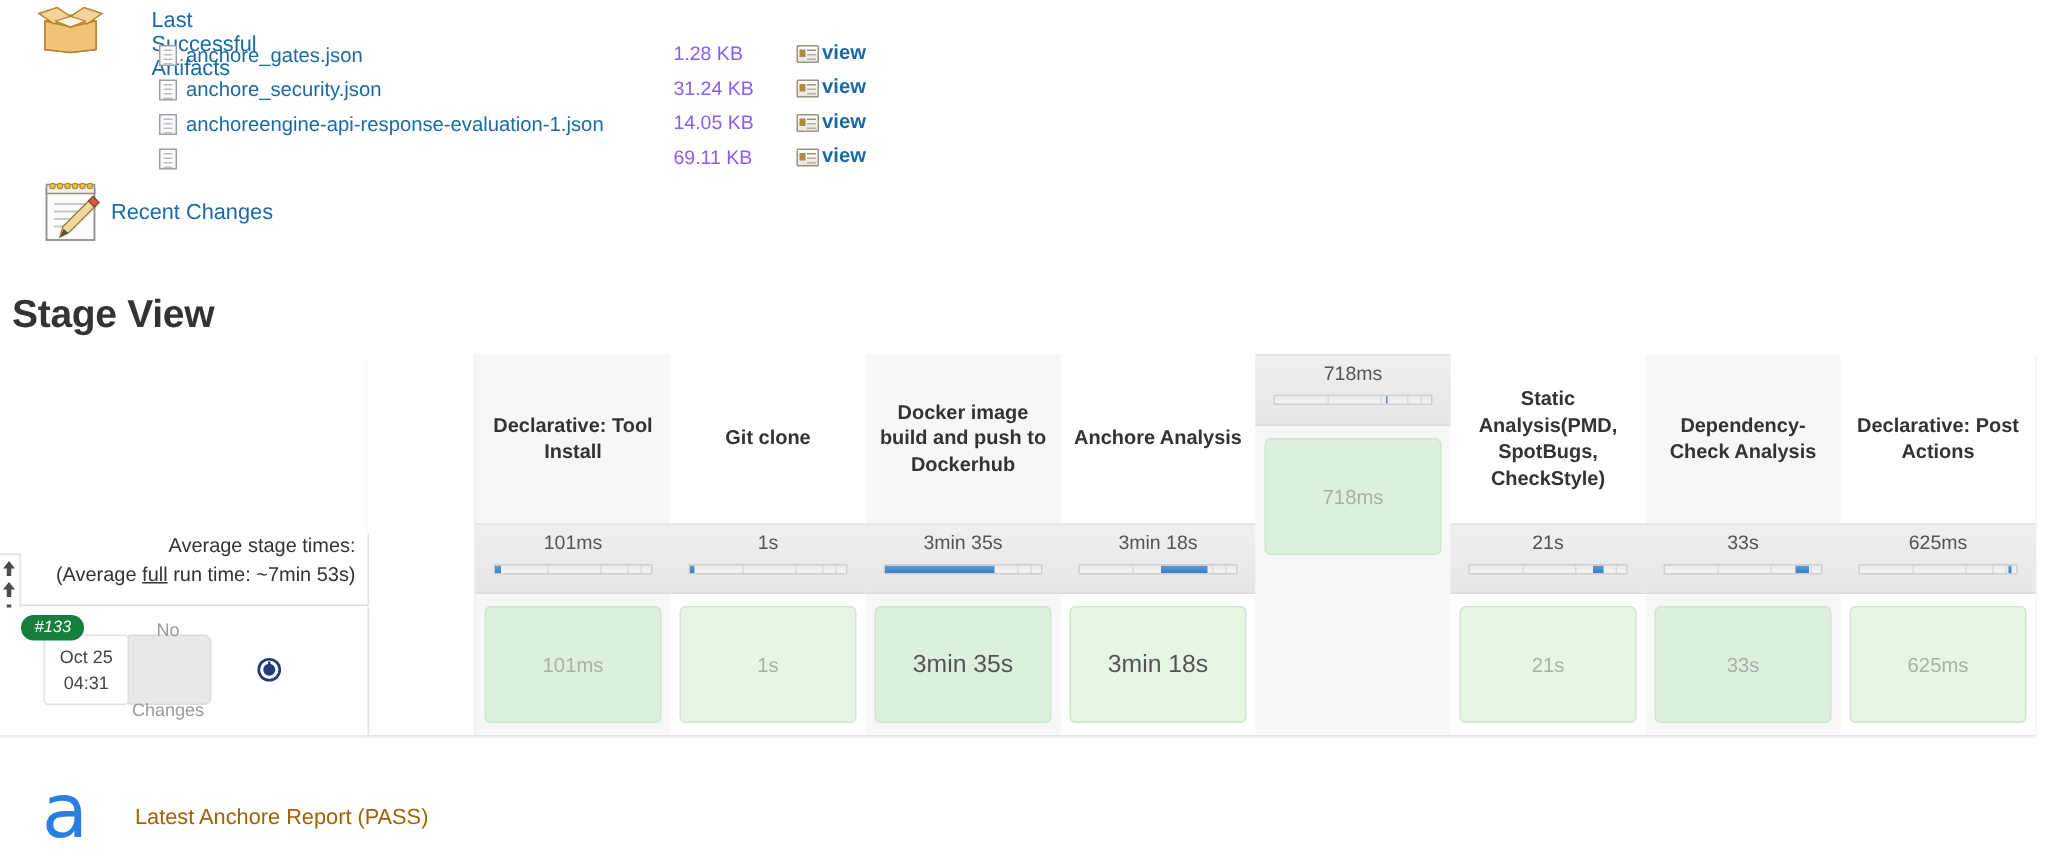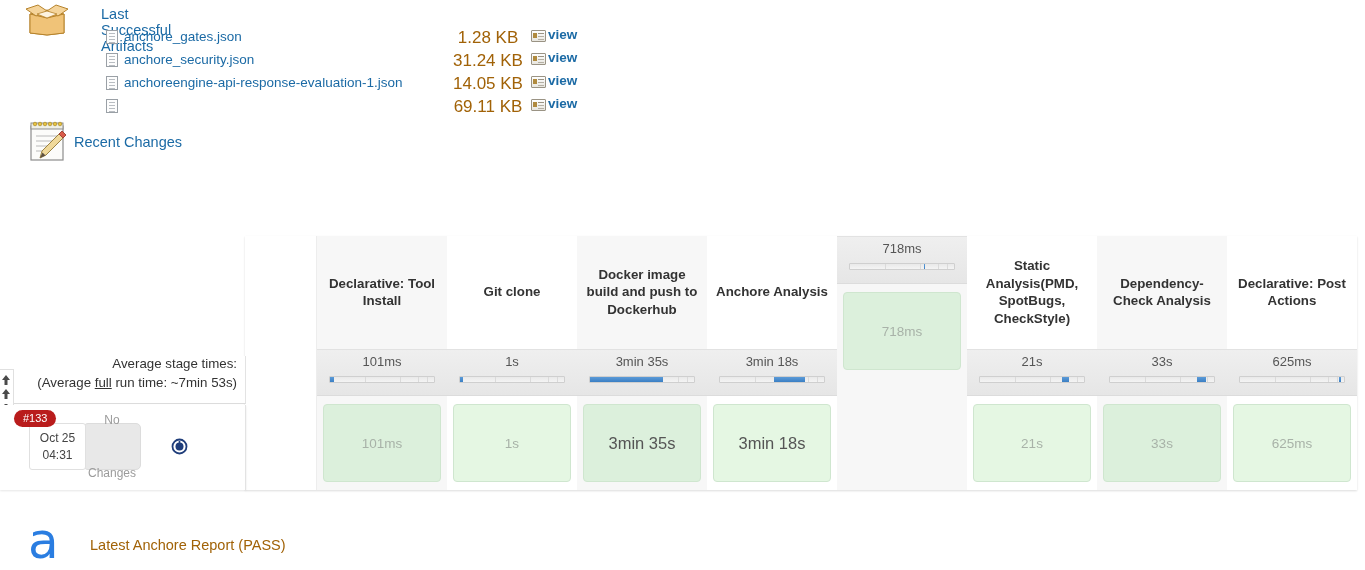--- a/index.html
+++ b/index.html
@@ -31,22 +31,22 @@
   }
   .doc-icon::before {
     content: ""; position: absolute; left: 2px; top: 2px; right: 2px; height: 1px;
     background: #b9bdc2;
     box-shadow: 0 3px 0 #b9bdc2, 0 6px 0 #b9bdc2, 0 9px 0 #b9bdc2;
   }
   .art-name {
     margin-left: 6px; font-size: 13.5px; color: #1b6aa5; text-decoration: none; white-space: nowrap;
   }
   .art-size {
-    position: absolute; width: 78px; text-align: center;
-    font-size: 17px; color: #a16207; white-space: nowrap;
+    position: absolute; width: 78px; text-align: left;
+    font-size: 13px; color: #8b5cf6; white-space: nowrap;
   }
   .view-icon {
     position: absolute; width: 15px; height: 12px;
     background: linear-gradient(#fefefe, #e8e6df);
     border: 1px solid #9a9384; border-radius: 1px;
   }
   .view-icon::before {
     content: ""; position: absolute; left: 1px; top: 2px; width: 4px; height: 5px;
     background: #b08a3e;
   }
@@ -135,23 +135,23 @@
   .avg-line2 u { }
 
   
   #run-row {
     position: absolute; left: 0; top: 405px; width: 246px; height: 85px;
     background: #ffffff; border-right: 1px solid #e3e3e3;
     box-shadow: 0 1px 2px rgba(0,0,0,0.10);
   }
   #build-badge {
     position: absolute; left: 14px; top: 5px;
-    background: #b91c1c; color: #ffffff;
+    background: #15803d; color: #ffffff;
     font-size: 11px; padding: 2px 9px 3px; border-radius: 9px;
-    z-index: 4; font-weight: 400;
+    z-index: 4; font-weight: 400; font-style: italic;
   }
   #run-datebox {
     position: absolute; left: 29px; top: 18px; width: 57px; height: 47px;
     background: #ffffff; border: 1px solid #e0e0e0; border-radius: 3px;
     display: flex; flex-direction: column; align-items: center; justify-content: center;
     z-index: 3;
   }
   #run-datebox .d { font-size: 12px; color: #444444; line-height: 17px; }
   #no-changes-btn {
     position: absolute; left: 83px; top: 18px; width: 58px; height: 47px;
@@ -257,20 +257,21 @@
             <circle cx="34" cy="4" r="1.8"></circle>
         </g>
         <path d="M14 38 L16 31 L34 13 L38 17 L20 35 Z" fill="#f0d99a" stroke="#9b8344" stroke-width="1"></path>
         <path d="M33 14 L37 18 L40 15 L36 11 Z" fill="#d85b4a" stroke="#9b3c2e" stroke-width="0.9"></path>
         <path d="M14 38 L16.5 32.5 L19.5 35.5 Z" fill="#5c5042"></path>
       </svg>
     </span>
     <a class="rc-label" href="#">Recent Changes</a>
   </div>
 
+  <div id="stage-view-title">Stage View</div>
 
   <div id="stage-table">
     <div class="col-spacer"></div>
 
     <div class="stage-col alt">
       <div class="hdr">Declarative: Tool Install</div>
       <div class="avg">
         <span class="avg-text">101ms</span>
         <span class="track">
           <i class="tick" style="left:35px"></i>

